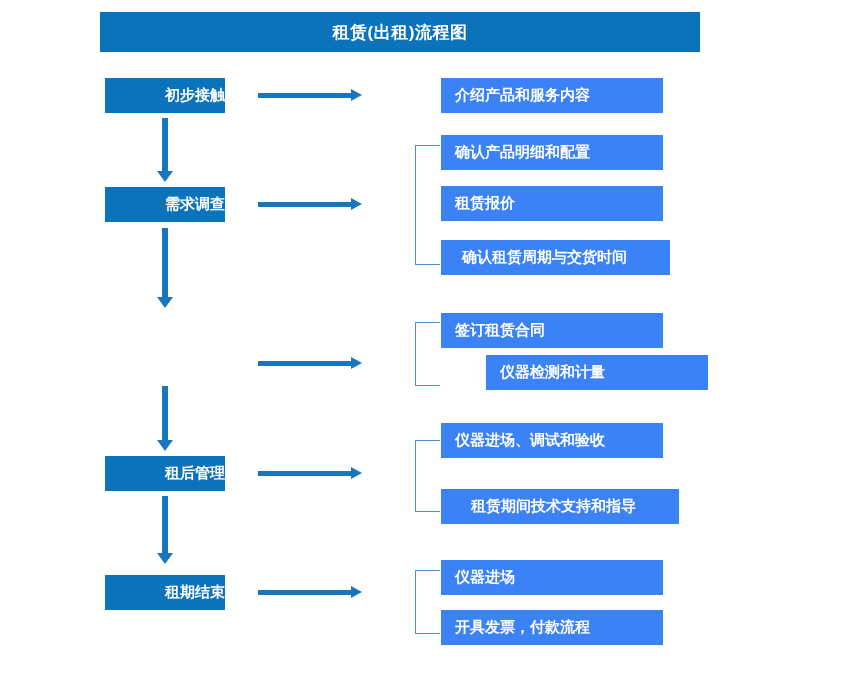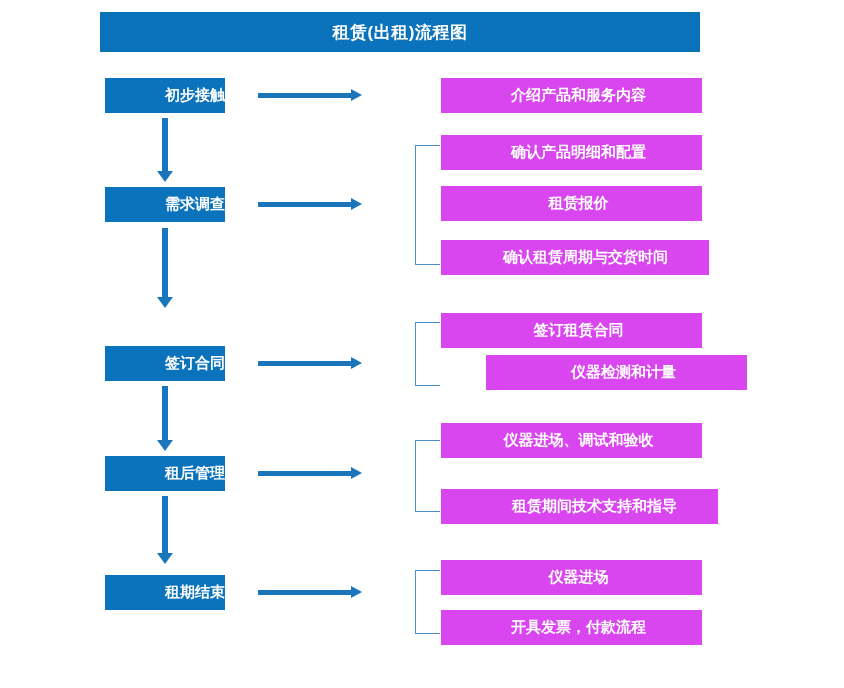--- a/index.html
+++ b/index.html
@@ -50,26 +50,25 @@
   .stage-box .stage-label {
     color: #ffffff;
     font-size: 15px;
     font-weight: bold;
     white-space: nowrap;
   }
 
   .detail-box {
     position: absolute;
     left: 441px;
-    width: 261px;
+    width: 222px;
     height: 35px;
-    background: #d946ef;
+    background: #3b82f6;
     display: flex;
     align-items: center;
-    justify-content: center;
   }
   .detail-box .detail-label {
     color: #ffffff;
     font-size: 15px;
     font-weight: bold;
     white-space: nowrap;
     padding-left: 14px;
   }
 
   
@@ -168,23 +167,20 @@
     <span class="detail-label">租赁报价</span>
   </div>
   <div class="detail-box" style="top:240px;padding-left:7px;">
     <span class="detail-label">确认租赁周期与交货时间</span>
   </div>
   <div class="v-arrow" style="top:228px; height:80px;">
     <div class="shaft" style="height:69px;"></div>
     <div class="head" style="top:69px;"></div>
   </div>
 
-  <div class="stage-box" style="top:346px;">
-    <span class="stage-label">签订合同</span>
-  </div>
   <div class="h-arrow" style="top:357px; width:104px;">
     <div class="shaft" style="width:93px;"></div>
     <div class="head" style="left:93px;"></div>
   </div>
   <div class="group-bracket" style="top:322px; height:62px;"></div>
   <div class="detail-box" style="top:313px;">
     <span class="detail-label">签订租赁合同</span>
   </div>
   <div class="detail-box" style="top:355px;margin-left:45px;">
     <span class="detail-label">仪器检测和计量</span>

